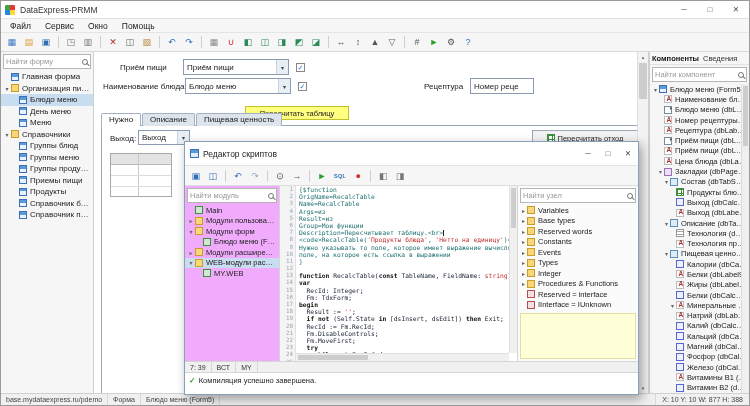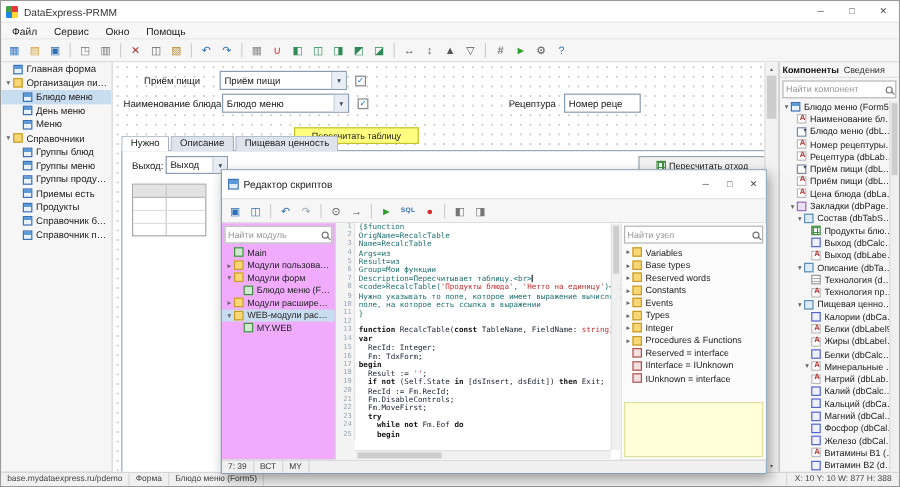--- a/index.html
+++ b/index.html
@@ -188,20 +188,24 @@
       <span class=" tsep"></span>
       <span class=" tbtn" style="color: rgb(85, 85, 85);">#</span>
       <span class=" tbtn" style="color: rgb(46, 158, 46);">►</span>
       <span class=" tbtn" style="color: rgb(85, 85, 85);">⚙</span>
       <span class=" tbtn" style="color: rgb(46, 111, 181);">?</span>
     </div>
 
   <div class="main">
 
     <div class="left-panel">
+      <div class="search-row">
+        <input placeholder="Найти форму" style="">
+        <span class="mag"></span>
+      </div>
       <div class="tree">
 
           <div class="trow lvl0">
             <span class="exp"></span>
             <span class="ic ic-form"></span>
             <span class="lbl">Главная форма</span>
           </div>
 
           <div class="trow lvl0">
             <span class="exp">▾</span>
@@ -247,21 +251,21 @@
 
           <div class="trow lvl1">
             <span class="exp"></span>
             <span class="ic ic-form"></span>
             <span class="lbl">Группы продуктов</span>
           </div>
 
           <div class="trow lvl1">
             <span class="exp"></span>
             <span class="ic ic-form"></span>
-            <span class="lbl">Приемы есть</span>
+            <span class="lbl">Приемы пищи</span>
           </div>
 
           <div class="trow lvl1">
             <span class="exp"></span>
             <span class="ic ic-form"></span>
             <span class="lbl">Продукты</span>
           </div>
 
           <div class="trow lvl1">
             <span class="exp"></span>
@@ -727,15 +731,19 @@
 
           </div>
         <div class="hintbox"></div>
       </div>
     </div>
     <div class="ed-status">
       <span class="cell">7: 39</span>
       <span class="cell">ВСТ</span>
       <span class="cell">MY</span>
     </div>
+    <div class="ed-msg">
+      <span class="check"></span>
+      <span>Компиляция успешно завершена.</span>
+    </div>
   </div>
 
 </div>
 
 </body></html>

